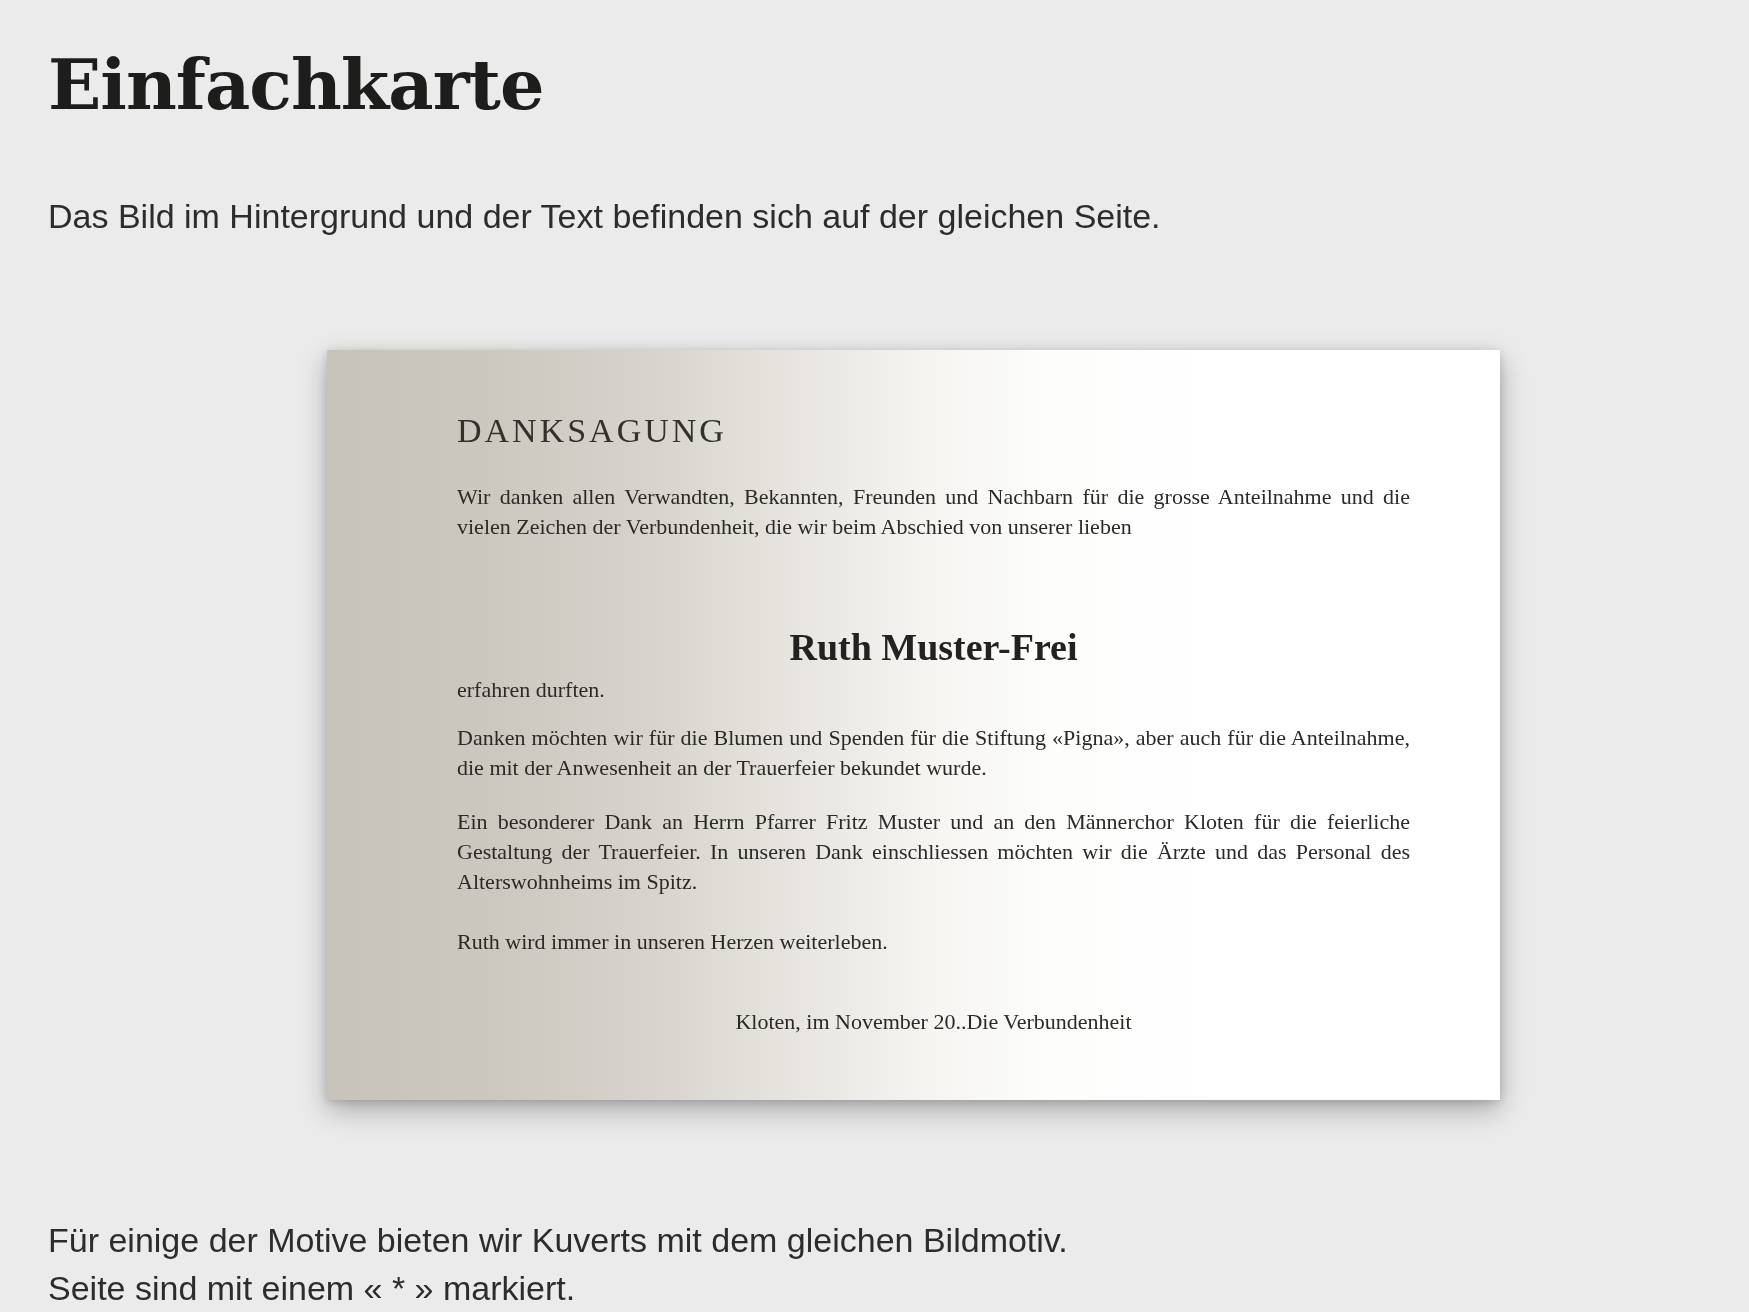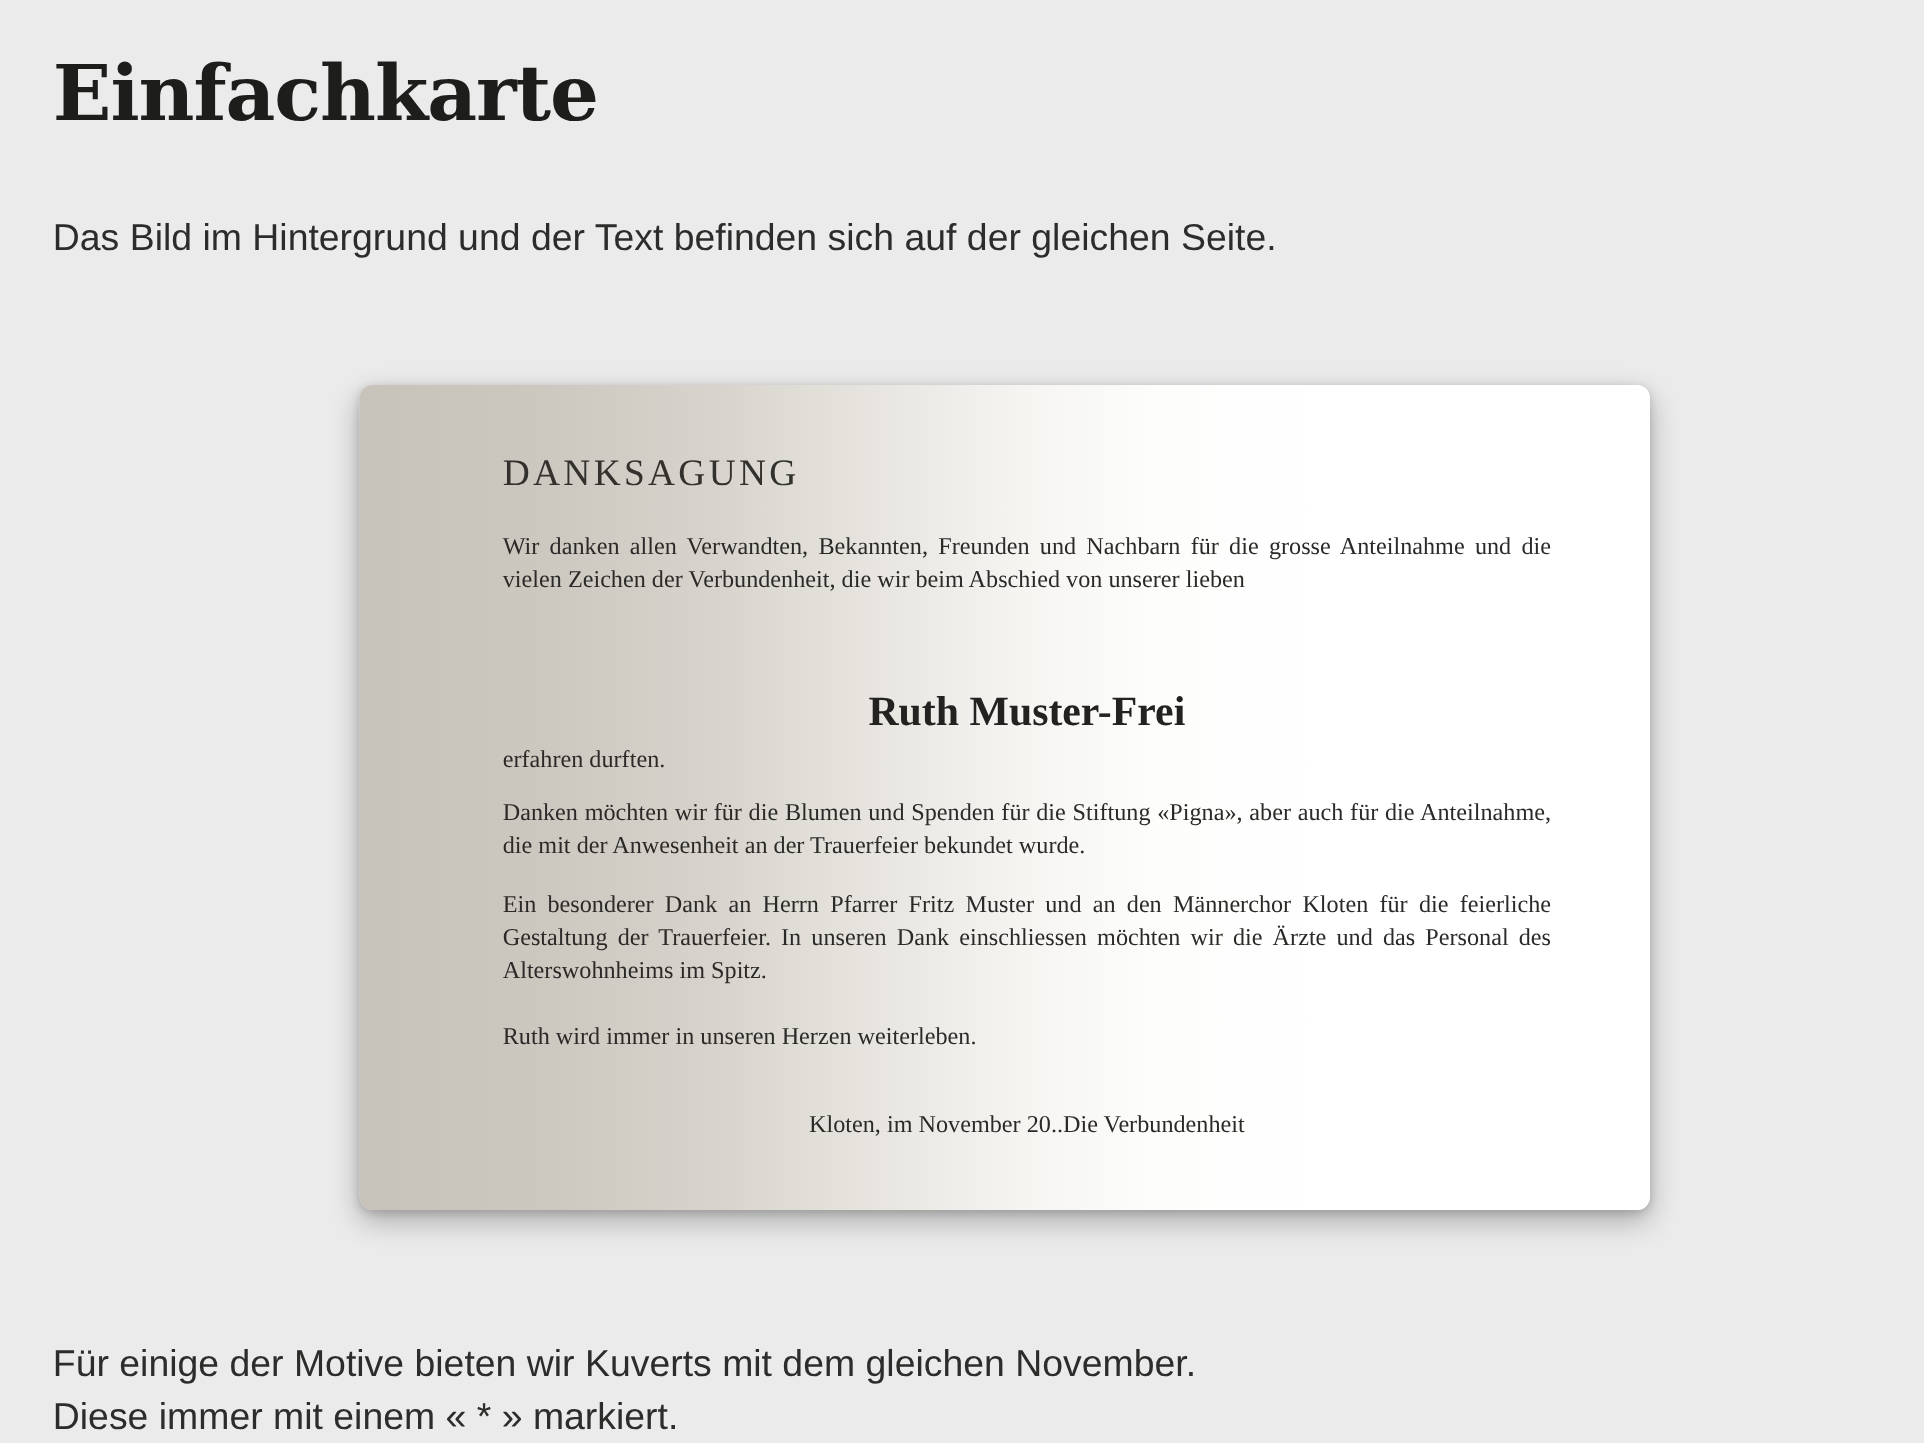--- a/index.html
+++ b/index.html
@@ -1,15 +1,15 @@
 <!DOCTYPE html>
 <html><head>
 <meta charset="utf-8">
 <style>
-  * { margin: 0; padding: 0; box-sizing: border-box; border-radius: 12px; }
+  * { margin: 0; padding: 0; box-sizing: border-box; }
   html, body { width: 1749px; height: 1312px; }
   body {
     font-family: "Liberation Sans", sans-serif;
     background: #ebebeb;
     overflow: hidden;
   }
   .page {
     position: relative;
     width: 1749px;
     height: 1312px;
@@ -116,17 +116,17 @@
     <p class="p5">Ruth wird immer in unseren Herzen weiterleben.</p>
 
     <div class="sign-row">
       <span>Kloten, im November 20..</span>
       <span>Die Verbundenheit</span>
     </div>
 
   </div>
 
   <div class="page-footer">
-    <div>Für einige der Motive bieten wir Kuverts mit dem gleichen November.</div>
-    <div>Diese immer mit einem « * » markiert.</div>
+    <div>Für einige der Motive bieten wir Kuverts mit dem gleichen Bildmotiv.</div>
+    <div>Seite sind mit einem « * » markiert.</div>
   </div>
 
 </div>
 
 </body></html>

